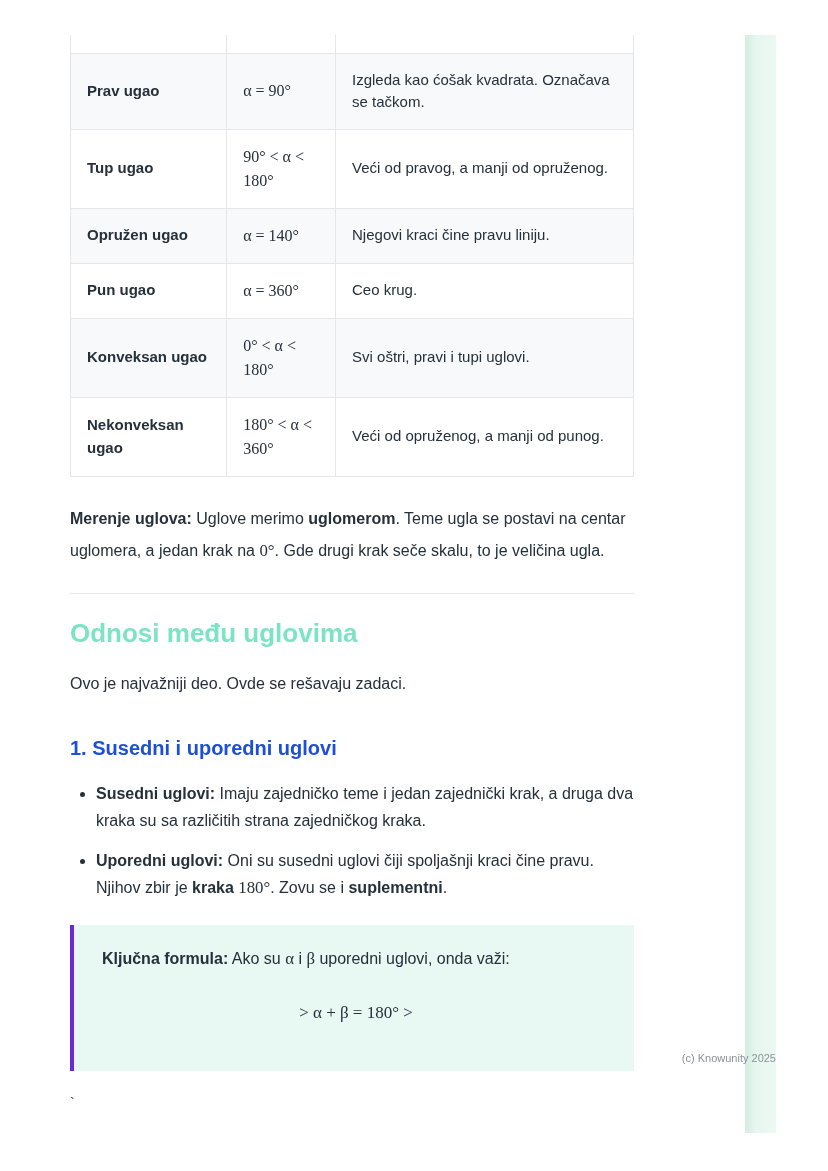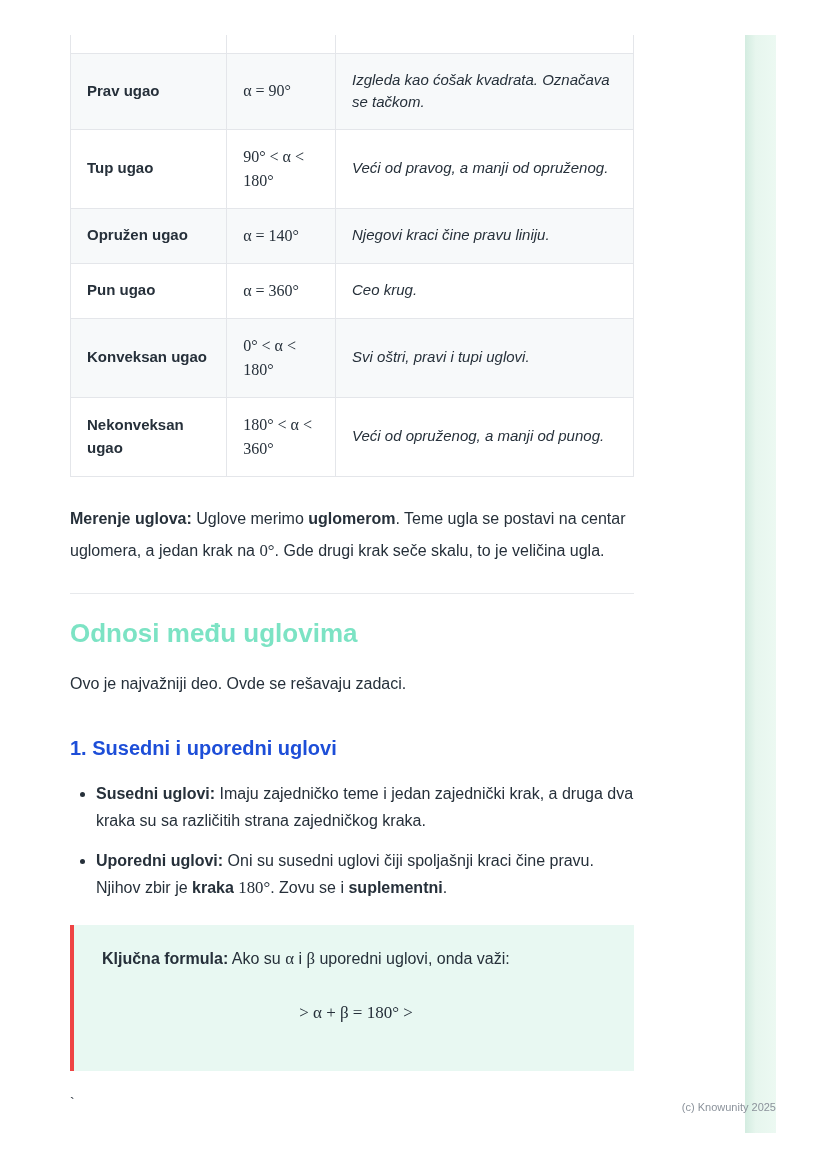--- a/index.html
+++ b/index.html
@@ -39,21 +39,21 @@
     line-height: 1.5;
   }
   table.ugao-table tr.partial td {
     border-top: none;
     height: 18px;
     padding: 0;
   }
   table.ugao-table tr.shade td { background: #f7f9fa; }
   td.col-name  { width: 158px; font-weight: bold; }
   td.col-form  { width: 112px; }
-  td.col-desc  { width: 311px; font-style: italic; }
+  td.col-desc  { width: 311px; }
   .formula {
     font-family: "Liberation Serif", serif;
     font-size: 16px;
     color: #26303a;
   }
   
   p.body-par {
     margin: 26px 0 0 0;
     font-size: 16px;
     line-height: 32px;
@@ -91,40 +91,40 @@
     font-size: 16px;
   }
   ul.bullet-list li {
     line-height: 27px;
     margin-bottom: 13px;
   }
   ul.bullet-list li::marker { color: #26303a; }
   .callout {
     margin-top: 24px;
     background: #e8f8f2;
-    border-left: 4px solid #ef4444;
+    border-left: 4px solid #6d28d9;
     padding: 22px 24px 20px 28px;
   }
   .callout-text {
     font-size: 16px;
     line-height: 24px;
   }
   .callout-formula {
     text-align: center;
     font-family: "Liberation Serif", serif;
     font-size: 17px;
     margin: 32px 0 28px 0;
   }
   .backtick-line {
     margin-top: 24px;
     font-size: 14px;
   }
   .footer-credit {
     position: absolute;
-    top: 1101px;
+    top: 1052px;
     right: 52px;
     font-size: 11px;
     color: #8b929b;
     z-index: 2;
   }
 </style>
 </head>
 <body>
 
 <div class="page-edge-stripe"></div>

